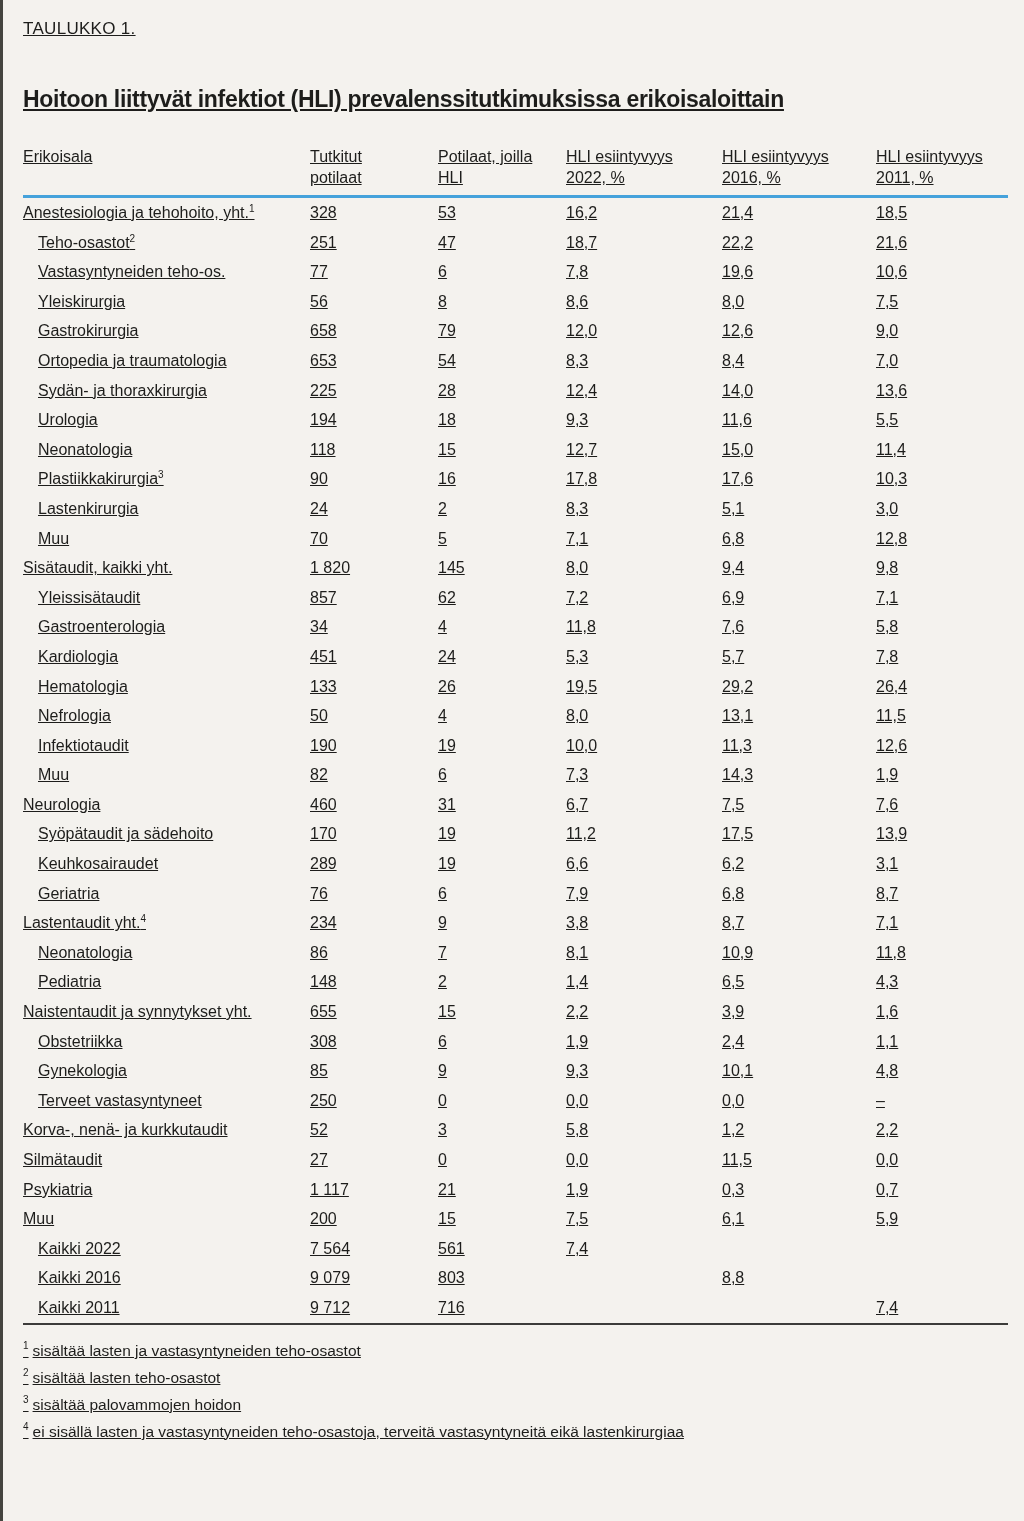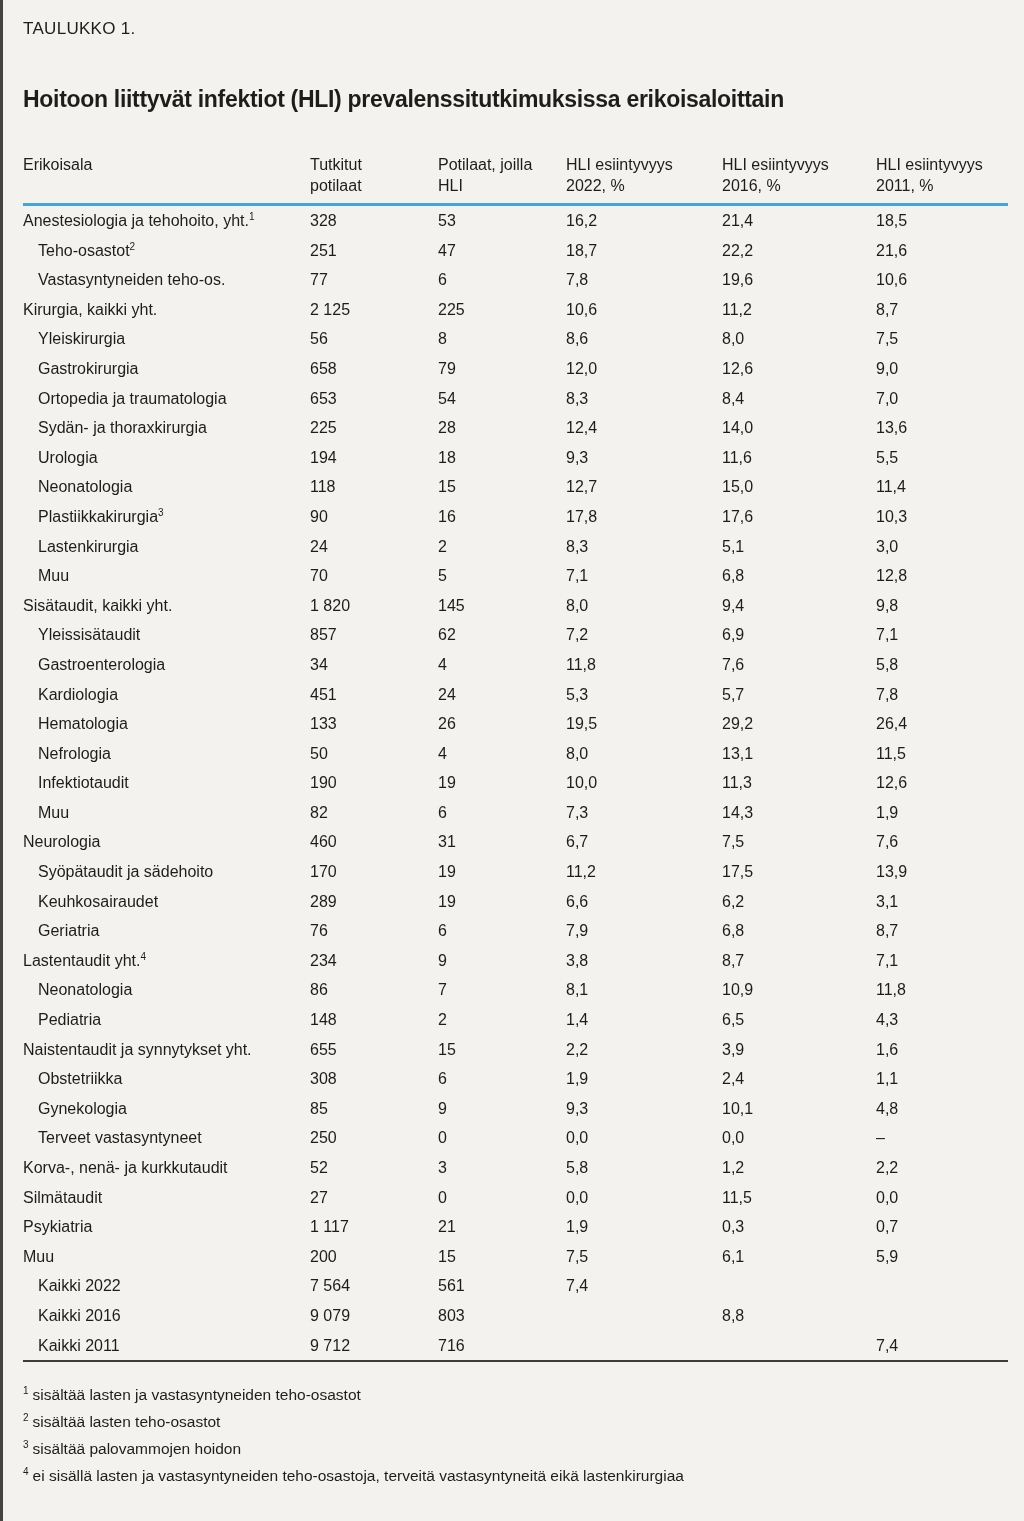--- a/index.html
+++ b/index.html
@@ -12,37 +12,37 @@
   *{box-sizing:border-box;margin:0;padding:0;}
   html,body{width:1024px;}
   body{
     height:1521px;
     background:var(--bg);
     color:var(--text);
     border-left:3px solid var(--edge);
     font-family:"Liberation Sans", sans-serif;
     overflow:hidden;
   }
-  .page{padding:18px 32px 0 20px;}
+  .page{padding:18px 32px 0 20px;text-decoration:underline;}
   .kicker{
     font-size:17px;
     line-height:22px;
     letter-spacing:.3px;
     font-weight:400;
   }
   .title{
     margin-top:44px;
     font-size:23px;
     line-height:30px;
     font-weight:700;
     letter-spacing:-0.3px;
     white-space:nowrap;
   }
   table{
-    margin-top:40px;
+    margin-top:32px;
     width:985px;
     border-collapse:collapse;
     table-layout:fixed;
   }
   col.c1{width:287px;}
   col.c2{width:128px;}
   col.c3{width:128px;}
   col.c4{width:156px;}
   col.c5{width:154px;}
   col.c6{width:132px;}
@@ -64,21 +64,21 @@
     padding:0;
     white-space:nowrap;
     overflow:hidden;
   }
   td.label.indent{padding-left:15px;}
   sup{
     font-size:10px;
     line-height:0;
     vertical-align:super;
   }
-  .footnotes{margin-top:19px;}
+  .footnotes{margin-top:12px;}
   .footnote{
     font-size:15.5px;
     line-height:27px;
   }
   .footnote sup{margin-right:4px;}
 </style>
 </head>
 <body>
 
 <div class="page">
@@ -128,28 +128,20 @@
         </tr>
         <tr>
           <td class="label indent">Vastasyntyneiden teho-os.</td>
           <td>77</td>
           <td>6</td>
           <td>7,8</td>
           <td>19,6</td>
           <td>10,6</td>
         </tr>
         <tr>
-          <td class="label">Kirurgia, kaikki yht.</td>
-          <td>2 125</td>
-          <td>225</td>
-          <td>10,6</td>
-          <td>11,2</td>
-          <td>8,7</td>
-        </tr>
-        <tr>
           <td class="label indent">Yleiskirurgia</td>
           <td>56</td>
           <td>8</td>
           <td>8,6</td>
           <td>8,0</td>
           <td>7,5</td>
         </tr>
         <tr>
           <td class="label indent">Gastrokirurgia</td>
           <td>658</td>

